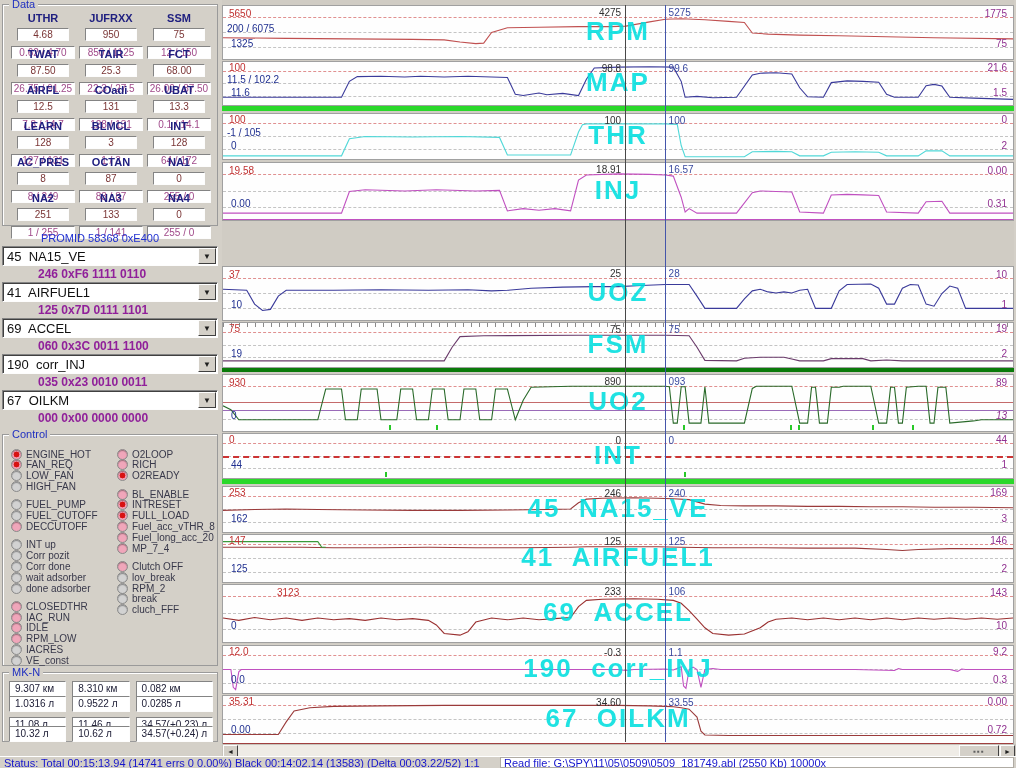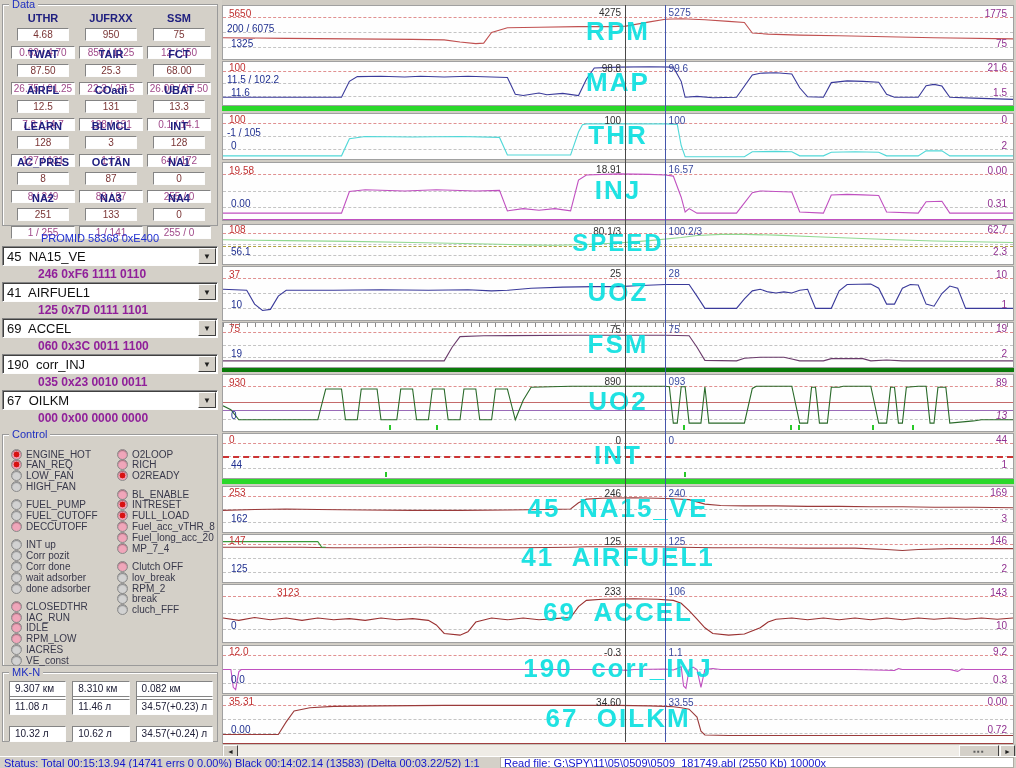--- a/index.html
+++ b/index.html
@@ -301,21 +301,21 @@
       <div class="mkn-row" style="top: 8px;">
         <div class="mkn-cell sunken mkn-c1">9.307 км</div>
         <div class="mkn-cell sunken mkn-c2">8.310 км</div>
         <div class="mkn-cell sunken mkn-c3">0.082 км</div>
       </div>
       <div class="mkn-row" style="top: 23px;">
         <div class="mkn-cell sunken mkn-c1">1.0316 л</div>
         <div class="mkn-cell sunken mkn-c2">0.9522 л</div>
         <div class="mkn-cell sunken mkn-c3">0.0285 л</div>
       </div>
-      <div class="mkn-row" style="top: 26px; border-radius: 8px;">
+      <div class="mkn-row" style="top: 44px; border-radius: 8px;">
         <div class="mkn-cell sunken mkn-c1">11.08 л</div>
         <div class="mkn-cell sunken mkn-c2">11.46 л</div>
         <div class="mkn-cell sunken mkn-c3">34.57(+0.23) л</div>
       </div>
       <div class="mkn-row" style="top: 53px;">
         <div class="mkn-cell sunken mkn-c1">10.32 л</div>
         <div class="mkn-cell sunken mkn-c2">10.62 л</div>
         <div class="mkn-cell sunken mkn-c3">34.57(+0.24) л</div>
       </div>
     </div>
@@ -379,36 +379,20 @@
       <svg class="trace" viewBox="0 0 100 100" preserveAspectRatio="none">
         <polyline points="0,88 15,88 16,50 18,47 23,49 27,47 32,49 35,48 36,84 38,80 40,83 42,80 44,84 45,30 46,21 50,19 54,20 56,21 57,23 58,60 58.5,86 59,80 60,88 65,88 67,52 68,49 70,50 72,51 73,86 76,88 77,56 79,55 81,56 83,57 84,86 88,88 89,68 91,67 92,88 100,88" fill="none" stroke="#c050c0" stroke-width="1.1" vector-effect="non-scaling-stroke"></polyline>
       </svg>
       <span class="lbl lt" style="top: 20%;">19.58</span>
       <span class="lbl lb" style="top: 78%;">0.00</span>
       <span class="lbl rt" style="top: 20%;">0.00</span>
       <span class="lbl rb" style="top: 78%;">0.31</span>
       <span class="lbl cv1" style="right: 49.1%; margin-right: 4px;">18.91</span>
       <span class="lbl cv2" style="left: 55.9%; margin-left: 4px;">16.57</span>
       <span class="ptitle">INJ</span>
-    </div>
-    <div class="panel" style="top: 224px; height: 39px;">
-      <div class="grid red" style="top: 20%;"></div>
-      <div class="grid " style="top: 49%;"></div>
-      <div class="grid " style="top: 78%;"></div>
-      <div class="refline" style="top: 55%; border-top: 1px dashed rgb(176, 160, 64);"></div>
-      <svg class="trace" viewBox="0 0 100 100" preserveAspectRatio="none">
-        <polyline points="0,38 8,40 16,42 24,45 32,48 38,51 42,52 46,50 50,46 54,40 58,32 60,27 63,24 66,24 70,26 75,30 80,34 85,38 90,41 95,43 100,45" fill="none" stroke="#90d890" stroke-width="1.1" vector-effect="non-scaling-stroke"></polyline>
-      </svg>
-      <span class="lbl lt" style="top: 20%;">108</span>
-      <span class="lbl lb" style="top: 78%;">56.1</span>
-      <span class="lbl rt" style="top: 20%;">62.7</span>
-      <span class="lbl rb" style="top: 78%;">2.3</span>
-      <span class="lbl cv1" style="right: 49.1%; margin-right: 4px;">80.1/3</span>
-      <span class="lbl cv2" style="left: 55.9%; margin-left: 4px;">100.2/3</span>
-      <span class="ptitle" style="font-size: 24px;">SPEED</span>
     </div>
     <div class="panel" style="top: 266px; height: 53px;">
       <div class="grid red" style="top: 20%;"></div>
       <div class="grid " style="top: 49%;"></div>
       <div class="grid " style="top: 78%;"></div>
       <svg class="trace" viewBox="0 0 100 100" preserveAspectRatio="none">
         <polyline points="0,42 3,44 4,70 5,82 6,80 7,55 8,44 14,44 20,43 26,44 31,43 34,45 36,44 39,40 43,38 47,37 50,37 53,35 56,33 59,33 60,55 61,78 65,78 66,60 67,45 68,42 69,47 70,49 71,47 72,49 73,44 74,42 75,78 77,78 78,45 79,33 82,32 83,40 84,70 85,70 86,40 87,33 88,34 89,70 90,74 91,50 92,36 93,40 94,78 100,78" fill="none" stroke="#3a3a9a" stroke-width="1.1" vector-effect="non-scaling-stroke"></polyline>
       </svg>
       <span class="lbl lt" style="top: 20%;">37</span>
       <span class="lbl lb" style="top: 78%;">10</span>

